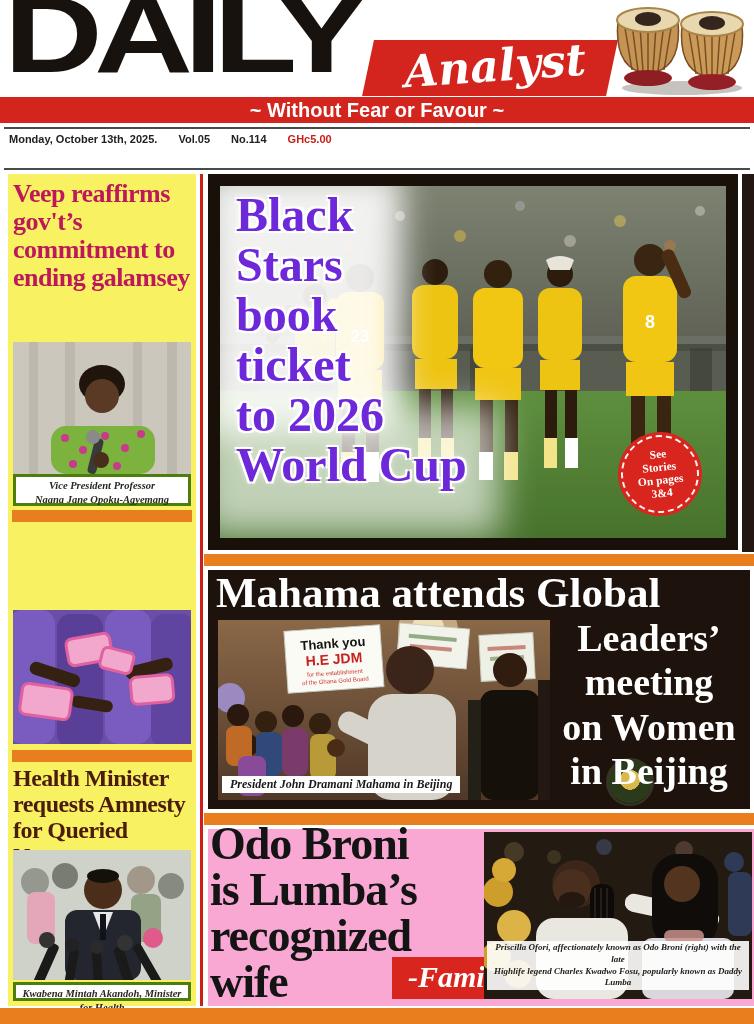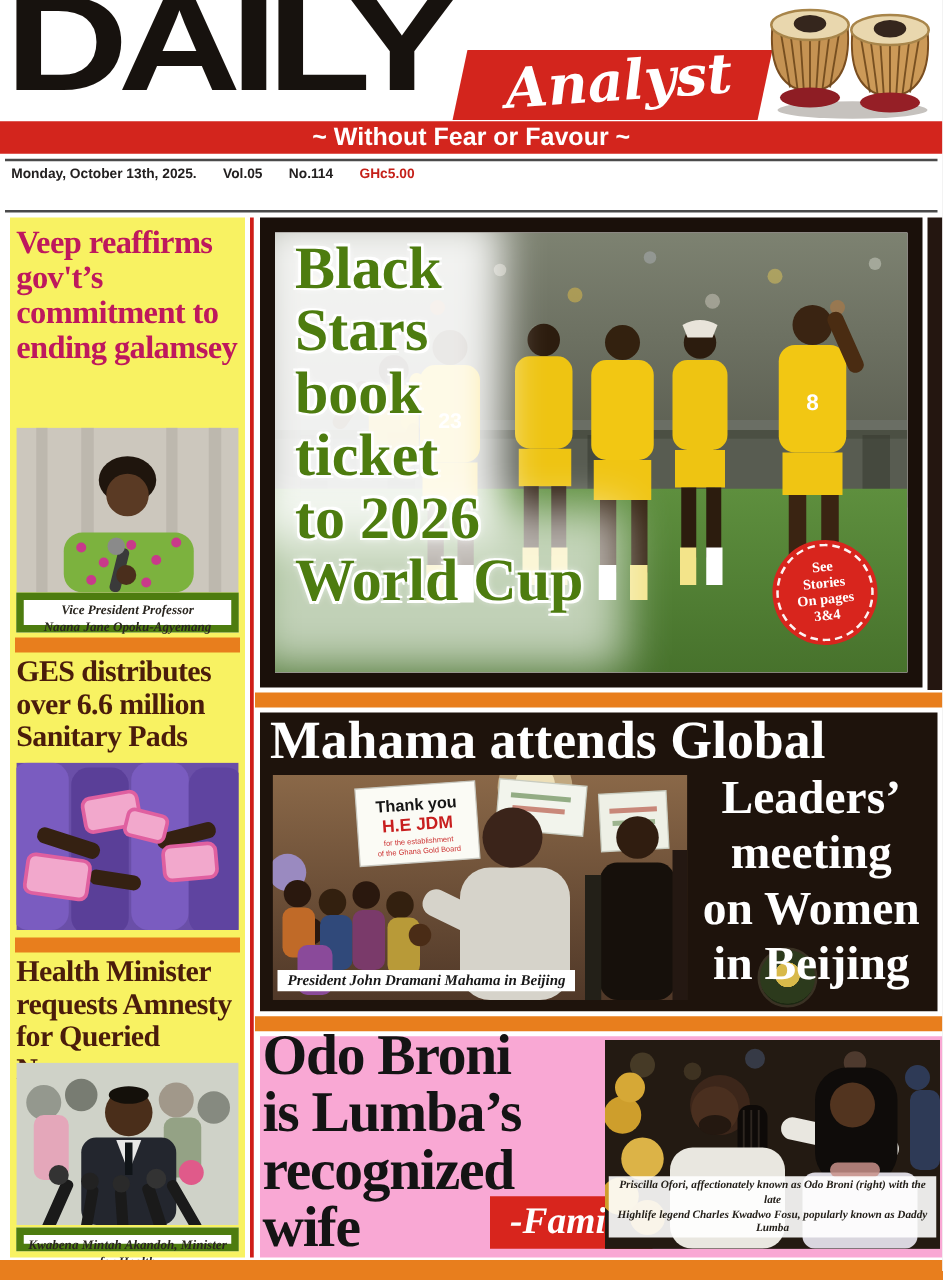--- a/index.html
+++ b/index.html
@@ -31,30 +31,30 @@
   .rstrip{left:742px;top:174px;width:12px;height:378px;background:#241610;}
   .orangebar{height:12px;background:#e87e1d;}
   .bottombar{left:0;top:1008px;width:754px;height:16px;background:#e87e1d;}
 
   
   .sb-h{left:5px;width:179px;font-weight:bold;line-height:1.08;letter-spacing:-.5px;}
   .sb-h1{top:6px;font-size:26px;color:#be185d;}
   .sb-h2{top:352px;font-size:24px;color:#4a1c0b;}
   .sb-h3{top:592px;font-size:24px;color:#4a1c0b;}
   .sb-photo{left:5px;width:178px;overflow:hidden;}
-  .sb-cap{left:5px;width:178px;background:#ffffff;border:6px solid #4d7c0f;
+  .sb-cap{left:5px;width:178px;background:#ffffff;border:3px solid #4d7c0f;
           font-style:italic;font-weight:bold;font-size:10.5px;line-height:1.3;
           text-align:center;color:#2a2620;box-sizing:border-box;}
 
   
   .mainbox{left:208px;top:174px;width:530px;height:376px;background:#1a100a;}
   .main-inner{left:12px;top:12px;width:506px;height:352px;background:#fff;overflow:hidden;}
   .glow1{left:-18px;top:-14px;width:200px;height:260px;background:rgba(255,255,255,.9);filter:blur(16px);}
   .glow2{left:-20px;top:220px;width:300px;height:130px;background:rgba(255,255,255,.65);filter:blur(18px);}
-  .main-h{left:16px;top:4px;font-size:48px;font-weight:bold;line-height:1.04;color:#4d7c0f;
+  .main-h{left:16px;top:4px;font-size:48px;font-weight:bold;line-height:1.04;color:#6d28d9;
           text-shadow:2px 2px 0 #fff,-2px -2px 0 #fff,2px -2px 0 #fff,-2px 2px 0 #fff,0 0 7px #fff;}
   .badge{left:398px;top:246px;width:84px;height:84px;background:#d8251d;border-radius:50%;
          box-sizing:border-box;border:3px solid #d8251d;transform:rotate(-6deg);
          display:flex;align-items:center;justify-content:center;}
   .badge-in{width:74px;height:74px;border:2px dashed rgba(255,255,255,.95);border-radius:50%;
             display:flex;flex-direction:column;align-items:center;justify-content:center;
             color:#fff;font-weight:bold;font-size:11.5px;line-height:1.15;text-align:center;}
 
   
   .mahamabox{left:208px;top:570px;width:542px;height:239px;background:#1e130c;}
@@ -164,21 +164,20 @@
         <circle cx="88" cy="118" r="8" fill="#4a2e1c"></circle>
       </svg>
     </div>
     <div class="abs sb-cap" style="top:300px;height:32px;padding-top:2px;">
       <div>Vice President Professor</div>
       <div>Naana Jane Opoku-Agyemang</div>
     </div>
 
     <div class="abs orangebar" style="left:4px;top:336px;width:180px;"></div>
 
-    <div class="abs sb-h sb-h2">GES distributes over 6.6 million Sanitary Pads</div>
 
     <div class="abs sb-photo" style="top:436px;height:134px;">
       <svg width="178" height="134" viewBox="0 0 178 134">
         <rect width="178" height="134" fill="#6a4fa8"></rect>
         <g>
             <rect x="-4" y="0" width="46" height="134" rx="14" fill="#7a5cc0"></rect>
             <rect x="44" y="4" width="46" height="134" rx="14" fill="#5a3f98"></rect>
             <rect x="92" y="0" width="46" height="134" rx="14" fill="#7a5cc0"></rect>
             <rect x="138" y="4" width="44" height="134" rx="14" fill="#5f44a0"></rect>
           </g>

